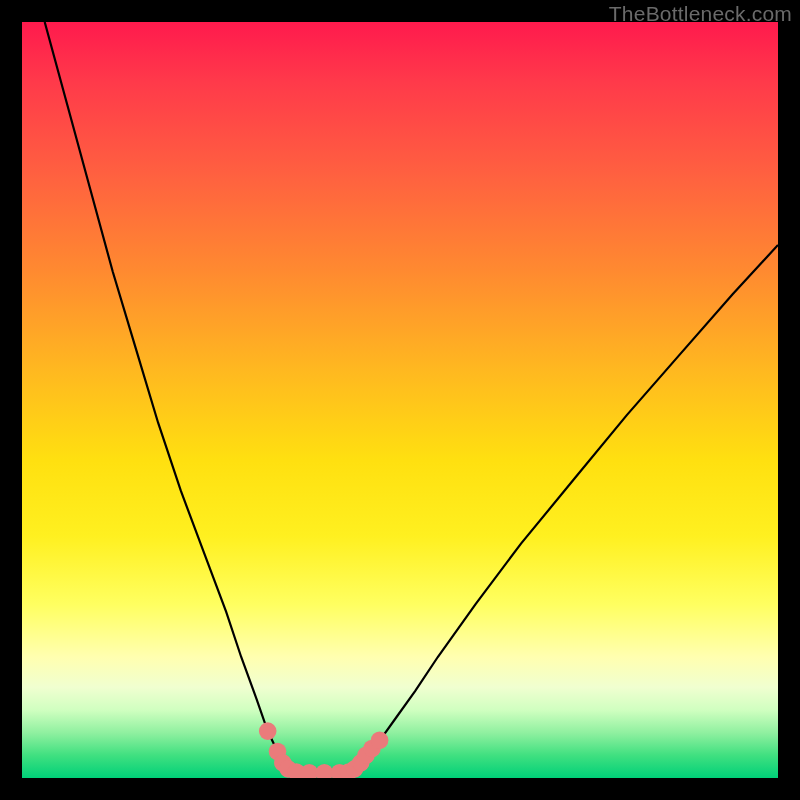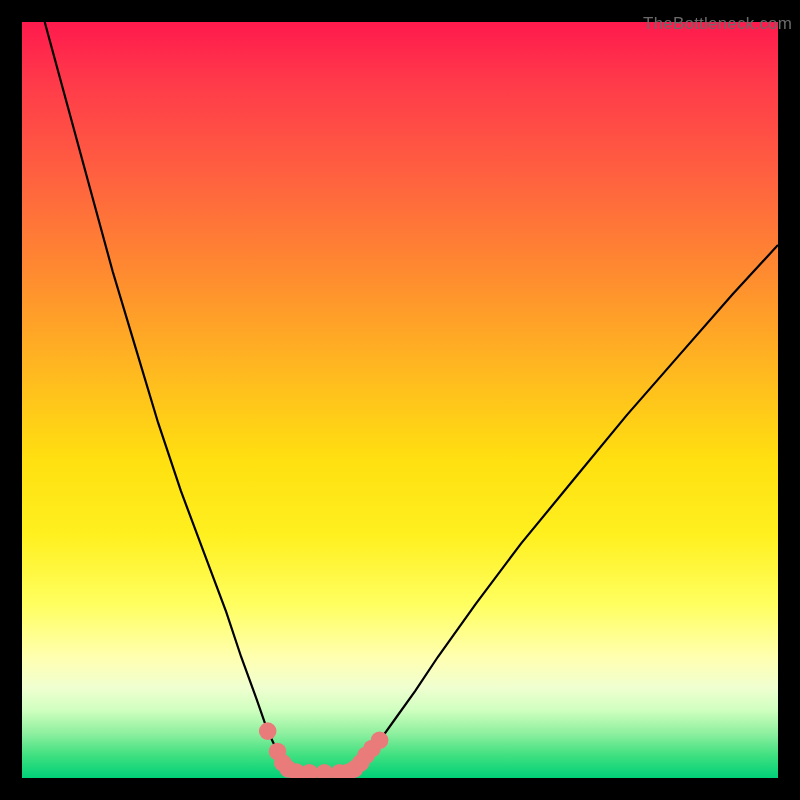--- a/index.html
+++ b/index.html
@@ -28,24 +28,24 @@
       #00d078 100%
     );
   }
   .plot-svg {
     position: absolute;
     left: 0; top: 0;
     width: 756px; height: 756px;
   }
   .watermark {
     position: absolute;
-    top: 14px;
+    top: 2px;
     right: 8px;
     font-family: Arial, Helvetica, sans-serif;
-    font-size: 17px;
+    font-size: 21px;
     color: #6a6a6a;
     letter-spacing: 0.2px;
     font-weight: 500;
   }
 </style>
 </head>
 <body>
 
 <div class="plot-area">
   <svg class="plot-svg" viewBox="0 0 756 756">

